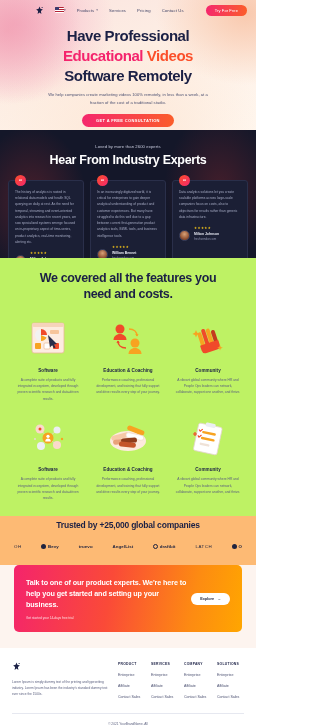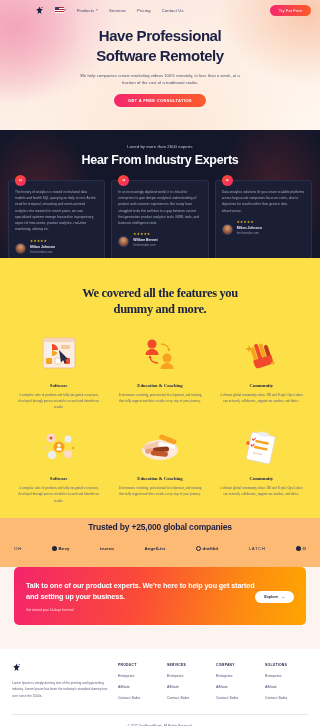--- a/index.html
+++ b/index.html
@@ -2,21 +2,21 @@
 <html><head>
 <meta charset="utf-8">
 <style>
   * { margin:0; padding:0; box-sizing:border-box; }
   html,body { width:320px; height:726px; }
   body {
     font-family:"Liberation Sans", sans-serif;
     background:#ffffff; color:#1c2045;
     font-size:10px; overflow:hidden;
   }
-  .page { width:320px; height:726px; position:relative; overflow:hidden; }
+  .page { width:256px; height:726px; position:relative; overflow:hidden; }
 
   
   .hero {
     position:relative; height:130px; overflow:hidden;
     background:
       radial-gradient(ellipse 160px 130px at 6% 18%, #f6b6c8 0%, rgba(246,182,200,0) 62%),
       radial-gradient(ellipse 150px 120px at 96% 10%, #f9c9ae 0%, rgba(249,201,174,0) 60%),
       radial-gradient(ellipse 200px 150px at 50% 105%, #fde7d6 0%, rgba(253,231,214,0) 70%),
       linear-gradient(160deg,#fbe3df 0%,#fdeee4 45%,#fff7ef 100%);
   }
@@ -96,40 +96,40 @@
   .avatar {
     width:11px; height:11px; border-radius:50%; flex:0 0 auto;
     background:radial-gradient(circle at 50% 35%, #d9a177, #8a4a2c 70%);
     border:0.5px solid #3a3f5c;
   }
   .stars { color:#f5c518; font-size:3.4px; letter-spacing:.4px; line-height:1; }
   .author-name { font-size:3.4px; color:#e8eaf4; font-weight:700; margin-top:1.5px; }
   .author-co { font-size:3px; color:#8d92ad; margin-top:1px; }
 
   
-  .features { background:#fde047; padding:27px 12px 14px;font-family:Liberation Serif, serif; }
+  .features { background:#bef264; padding:12px 12px 14px; }
   .feat-title { text-align:center; font-size:12.5px; font-weight:700; line-height:1.3; letter-spacing:-.35px; color:#1b2045; }
   .frow { display:flex; gap:8px; margin-top:14px; }
   .fcard { flex:1; text-align:center; }
   .fill { height:44px; display:flex; align-items:center; justify-content:center; }
   .fill svg { display:block; }
   .fname { font-size:4.6px; font-weight:700; margin-top:7px; color:#1b2045; letter-spacing:.02px; }
   .fdesc { font-size:3.3px; line-height:1.95; color:#5a5f7e; margin-top:4px; padding:0 3px; }
 
   
   .logos { background:#fdba74; padding:4px 10px 16px; }
   .logos-title { text-align:center; font-size:8.5px; font-weight:700; color:#1b2045; letter-spacing:-.2px; }
   .logo-row { display:flex; align-items:center; justify-content:space-between; margin-top:14px; padding:0 4px; }
   .logo { font-size:4.4px; color:#20243f; font-weight:700; display:flex; align-items:center; gap:1.5px; white-space:nowrap; letter-spacing:.1px; }
   .logo .dot { width:5px; height:5px; border-radius:50%; background:#20243f; display:inline-block; }
   .logo .ring { width:5px;height:5px;border-radius:50%;border:1.2px solid #20243f;display:inline-block; }
   .logo.light { font-weight:400; letter-spacing:.5px; }
 
   
-  .cta-wrap { background:#fdf4ef; padding:0 14px 24px; }
+  .cta-wrap { background:#fdf4ef; padding:0 14px 16px; }
   .cta {
     border-radius:5px; padding:13px 12px 12px; display:flex; align-items:center;
     background:linear-gradient(100deg,#f4246c 0%,#fa4a38 42%,#fd8b12 78%,#ffa600 100%);
     min-height:58px;
   }
   .cta-left { flex:1; }
   .cta-head { color:#fff; font-size:7.2px; font-weight:700; line-height:1.52; letter-spacing:-.1px; }
   .cta-sub { color:rgba(255,255,255,.82); font-size:3.2px; margin-top:5px; }
   .cta-btn {
     background:#fff; color:#23263f; border:none; cursor:pointer;
@@ -180,20 +180,24 @@
         <span class="nav-link">Contact Us</span>
       </div>
 
       <span class="nav-spacer"></span>
       <button class="btn-top">Try For Free</button>
     </nav>
 
     <div class="hero-body">
       <h1 class="hero-title">
         <div>Have Professional</div>
+        <div>
+          <span class="h-pink">Educational</span>
+          <span class="h-orange">Videos</span>
+        </div>
         <div>Software Remotely</div>
       </h1>
       <p class="hero-sub">We help companies create marketing videos 100% remotely, in less than a week, at a fraction of the cost of a traditional studio.</p>
       <button class="btn-hero">GET A FREE CONSULTATION</button>
     </div>
   </section>
 
   <section class="dark">
     <div class="dark-eyebrow">Loved by more than 2600 experts</div>
     <div class="dark-title">Hear From Industry Experts</div>
@@ -238,21 +242,21 @@
           </div>
         </div>
       </div>
 
     </div>
   </section>
 
   <section class="features">
     <h2 class="feat-title">
       <div>We covered all the features you</div>
-      <div>dummy and more.</div>
+      <div>need and costs.</div>
     </h2>
 
     <div class="frow">
       <div class="fcard">
         <div class="fill">
           <svg width="40" height="36" viewBox="0 0 40 36">
             <rect x="4" y="2" width="32" height="30" rx="2" fill="#fdece0" stroke="#e8b894" stroke-width=".8"></rect>
             <rect x="4" y="2" width="32" height="4" rx="2" fill="#f6d3bb"></rect>
             <circle cx="13" cy="14" r="6" fill="#f2f2f2"></circle>
             <path d="M13 8a6 6 0 016 6h-6z" fill="#f04a2a"></path>

